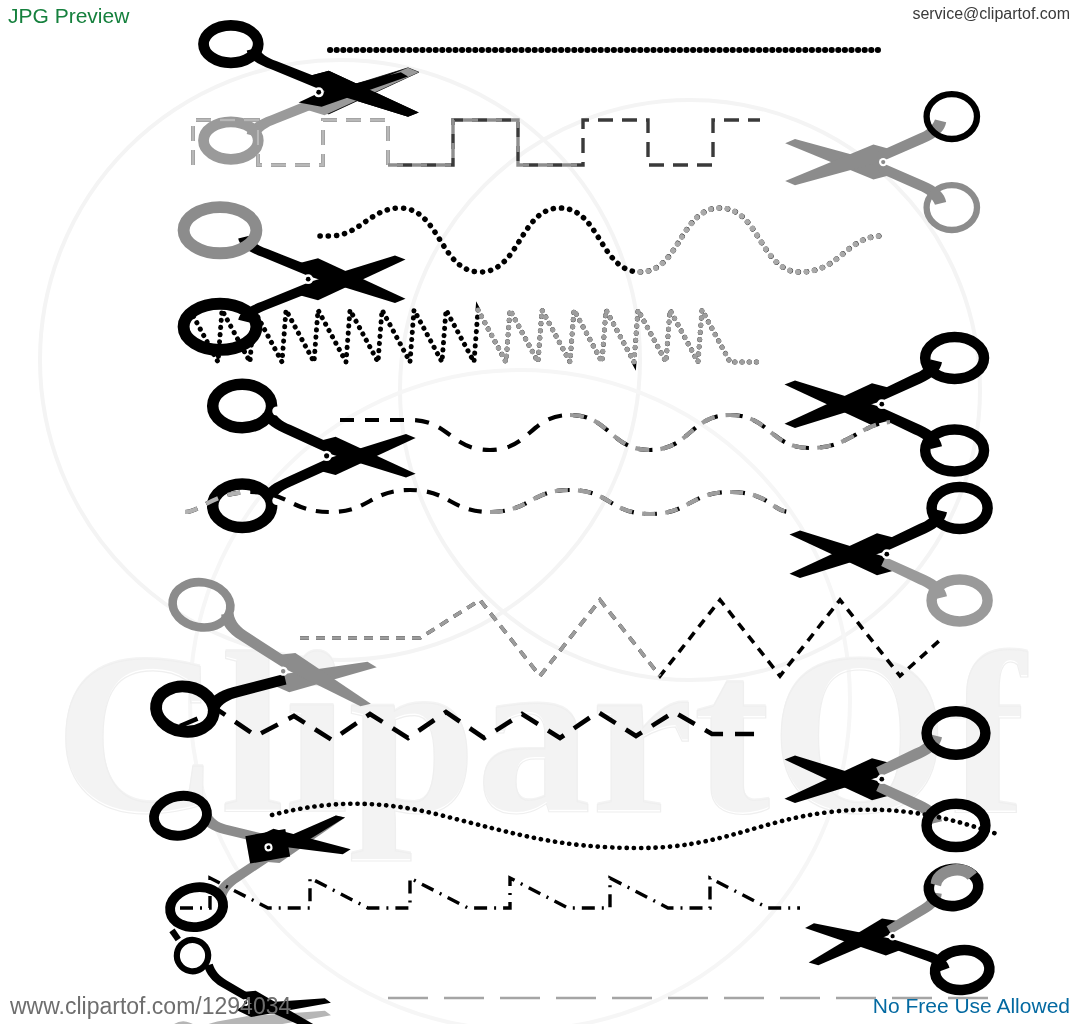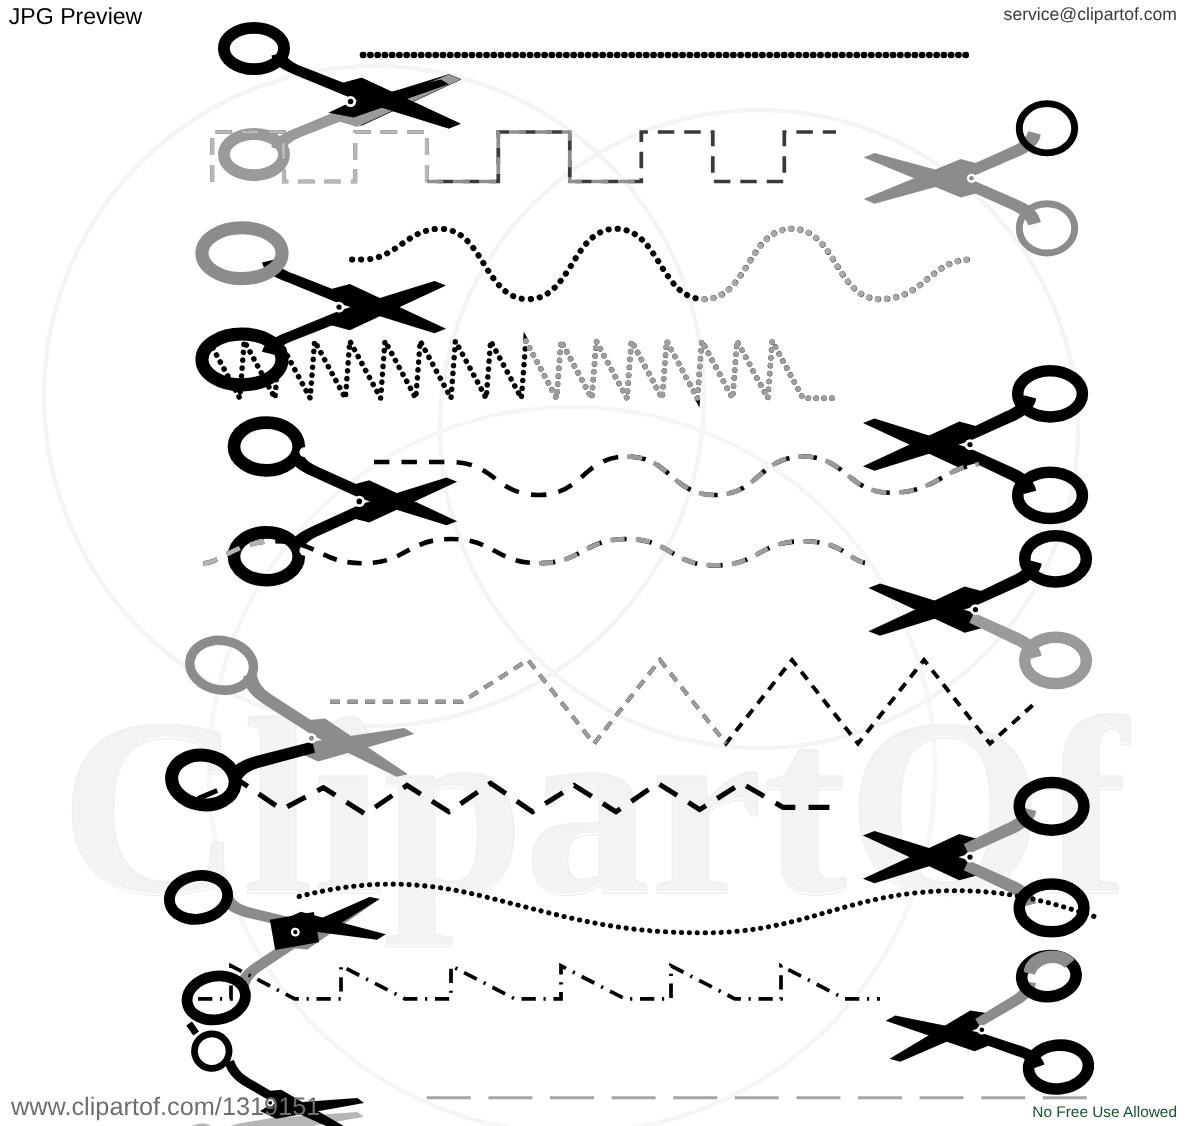--- a/index.html
+++ b/index.html
@@ -37,39 +37,39 @@
   .chrome-text {
     position: absolute;
     z-index: 3;
     white-space: nowrap;
     color: #808080;
   }
   #jpg-preview {
     left: 8px;
     top: 4px;
     font-size: 21px;
-    color: #000000;
+    color: #15803d;
   }
   #service-email {
     right: 10px;
     top: 5px;
     font-size: 16px;
     color: #3a3a3a;
   }
   #site-url {
     left: 10px;
     bottom: 4px;
     font-size: 23px;
     color: #6e6e6e;
   }
   #no-free-use {
     right: 10px;
     bottom: 6px;
-    font-size: 14px;
-    color: #14532d;
+    font-size: 21px;
+    color: #0369a1;
   }
 </style>
 </head>
 <body>
 
 <div id="stage">
 
   <svg id="watermark" viewBox="0 0 1080 1024">
     <defs>
       <g id="wm-circles">
@@ -351,17 +351,17 @@
         <circle cx="22" cy="46" r="3" fill="#000000"></circle>
       </g>
     </g>
 
   </svg>
 
   <div class="chrome-text" id="jpg-preview">JPG Preview</div>
 
   <div class="chrome-text" id="service-email">service@clipartof.com</div>
 
-  <div class="chrome-text" id="site-url">www.clipartof.com/1319151</div>
+  <div class="chrome-text" id="site-url">www.clipartof.com/1294034</div>
 
   <div class="chrome-text" id="no-free-use">No Free Use Allowed</div>
 
 </div>
 
 </body></html>

